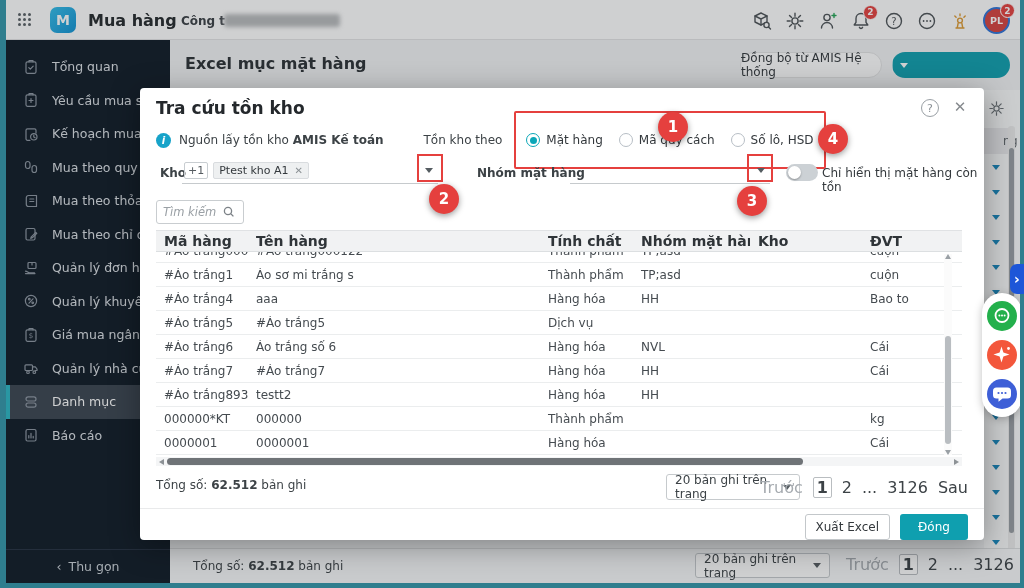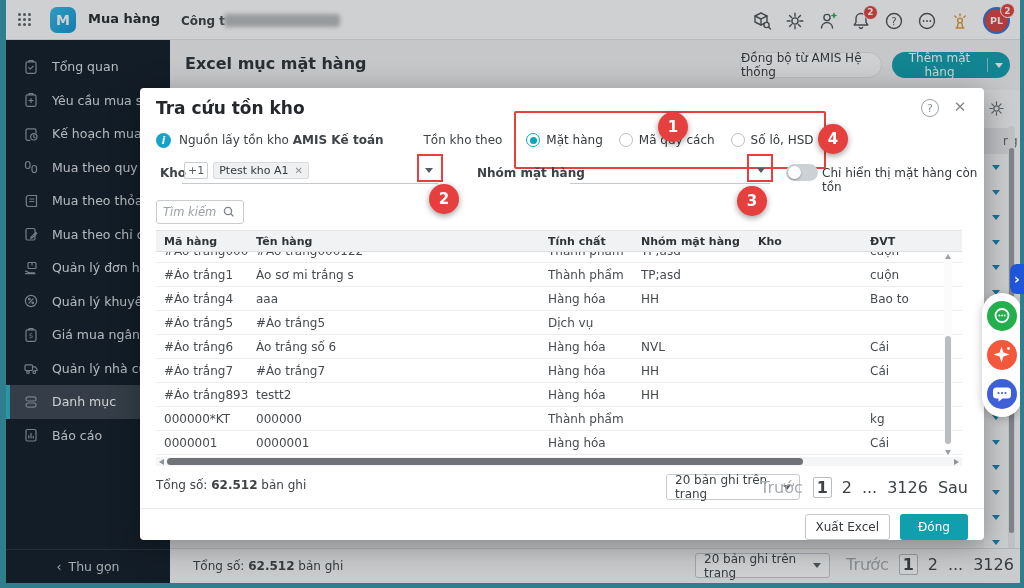--- a/index.html
+++ b/index.html
@@ -13,21 +13,21 @@
   .edge.l{left:0;top:0;width:6px;height:588px}
   .edge.r{right:0;top:0;width:4px;height:588px}
   .edge.b{left:0;bottom:0;width:1024px;height:5px}
 
   
   #topbar{position:absolute;left:6px;top:0;width:1014px;height:40px;background:#fff;border-bottom:1px solid #e4e5e6;z-index:10}
   .grid-ic{position:absolute;left:12px;top:13px;width:15px;height:15px;display:grid;grid-template-columns:repeat(3,3px);grid-template-rows:repeat(3,3px);gap:2px}
   .grid-ic i{background:#5a6166;border-radius:50%}
   .logo{position:absolute;left:44px;top:7px;width:26px;height:26px;border-radius:7px;background:linear-gradient(135deg,#33bdea,#1193d4);
         color:#fff;font-weight:700;font-size:14px;display:flex;align-items:center;justify-content:center}
-  .appname{position:absolute;left:82px;top:11px;font-size:13px;font-weight:700;color:#25292c}
+  .appname{position:absolute;left:82px;top:11px;font-size:16px;font-weight:700;color:#25292c}
   .company{position:absolute;left:175px;top:14px;font-size:12px;font-weight:700;color:#3a3f44}
   .blurbox{position:absolute;left:218px;top:14px;width:116px;height:13px;background:#b9bbbd;border-radius:3px;filter:blur(2px)}
   #top-icons{position:absolute;right:10px;top:7px;display:flex;align-items:center;gap:13px;height:27px}
   .tic{position:relative;width:20px;height:20px;color:#4d5357}
   .tic svg{stroke:#4d5357;fill:none;stroke-width:1.4;stroke-linecap:round;stroke-linejoin:round}
   .badge-red{position:absolute;top:-6px;right:-7px;min-width:15px;height:15px;padding:0 3px;background:#e5403e;border:1.5px solid #fff;
              border-radius:8px;color:#fff;font-size:9px;font-weight:700;display:flex;align-items:center;justify-content:center}
   .avatar{position:relative;width:27px;height:27px;border-radius:50%;background:#d6433f;border:2px solid #2f74d8;
           color:#fff;font-size:9.5px;font-weight:700;display:flex;align-items:center;justify-content:center}
 
@@ -111,21 +111,21 @@
   .search input::placeholder{color:#9aa0a5;font-style:italic}
 
   
   #thead{position:absolute;left:16px;top:142px;width:806px;height:22px;display:flex;align-items:center;background:#f1f2f3;
          border-top:1px solid #e0e2e4;border-bottom:1px solid #dcdfe1;font-weight:700;color:#33383c;font-size:11.5px}
   #tbody{position:absolute;left:16px;top:164px;width:806px;height:204px;overflow:hidden}
   .trow{display:flex;height:24px;align-items:center;border-bottom:1px solid #ebedee;background:#fff}
   #tbody .trow:first-child{margin-top:-13px}
   .tc{padding:0 8px;overflow:hidden;white-space:nowrap;font-size:12px;color:#454b50}
   .c0{width:92px}.c1{width:292px}.c2{width:93px}.c3{width:117px}.c4{width:112px}.c5{width:100px}
-  #thead .tc{color:#2f3438;font-size:11px}
+  #thead .tc{color:#2f3438;font-size:14px}
   .vscroll{position:absolute;left:804px;top:166px;width:8px;height:201px;background:#fbfbfb}
   .vscroll .up{position:absolute;left:1px;top:0;width:0;height:0;border-left:3px solid transparent;border-right:3px solid transparent;border-bottom:5px solid #9aa0a5}
   .vscroll .dn{position:absolute;left:1px;bottom:0;width:0;height:0;border-left:3px solid transparent;border-right:3px solid transparent;border-top:5px solid #9aa0a5}
   .vscroll .th{position:absolute;left:1px;top:82px;width:6px;height:108px;background:#b9bdc1;border-radius:3px}
   .hscroll{position:absolute;left:16px;top:369px;width:806px;height:9px;background:#f4f5f6;display:flex;align-items:center}
   .hscroll .la{width:0;height:0;border-top:3.5px solid transparent;border-bottom:3.5px solid transparent;border-right:5px solid #8d9designed296;border-right:5px solid #8d9296;margin:0 3px}
   .hscroll .th{height:7px;width:636px;background:#6f7377;border-radius:4px}
   .hscroll .ra{margin-left:auto;margin-right:3px;width:0;height:0;border-top:3.5px solid transparent;border-bottom:3.5px solid transparent;border-left:5px solid #8d9296}
 
   .m-total{position:absolute;left:16px;top:390px;font-size:12px;color:#3c4246}
@@ -329,21 +329,20 @@
     <div class="sb-collapse">
       <span>‹</span>
       <span>Thu gọn</span>
     </div>
   </div>
 
   <div id="main">
     <div class="page-title">Excel mục mặt hàng</div>
     <div class="btn-sync">Đồng bộ từ AMIS Hệ thống</div>
     <div class="btn-add">
-      <span class="t">Thêm mặt hàng</span>
       <span class="sep"></span>
       <span class="dd">
           <span class="car w"></span>
         </span>
     </div>
 
     <div class="bg-sliver"></div>
     <div class="gearpos">
       <svg viewBox="0 0 20 20" width="17" height="17" style="stroke:#6b7control176;stroke:#6b7176;fill:none;stroke-width:1.4;stroke-linecap:round">
           <circle cx="10" cy="10" r="3.1"></circle>

